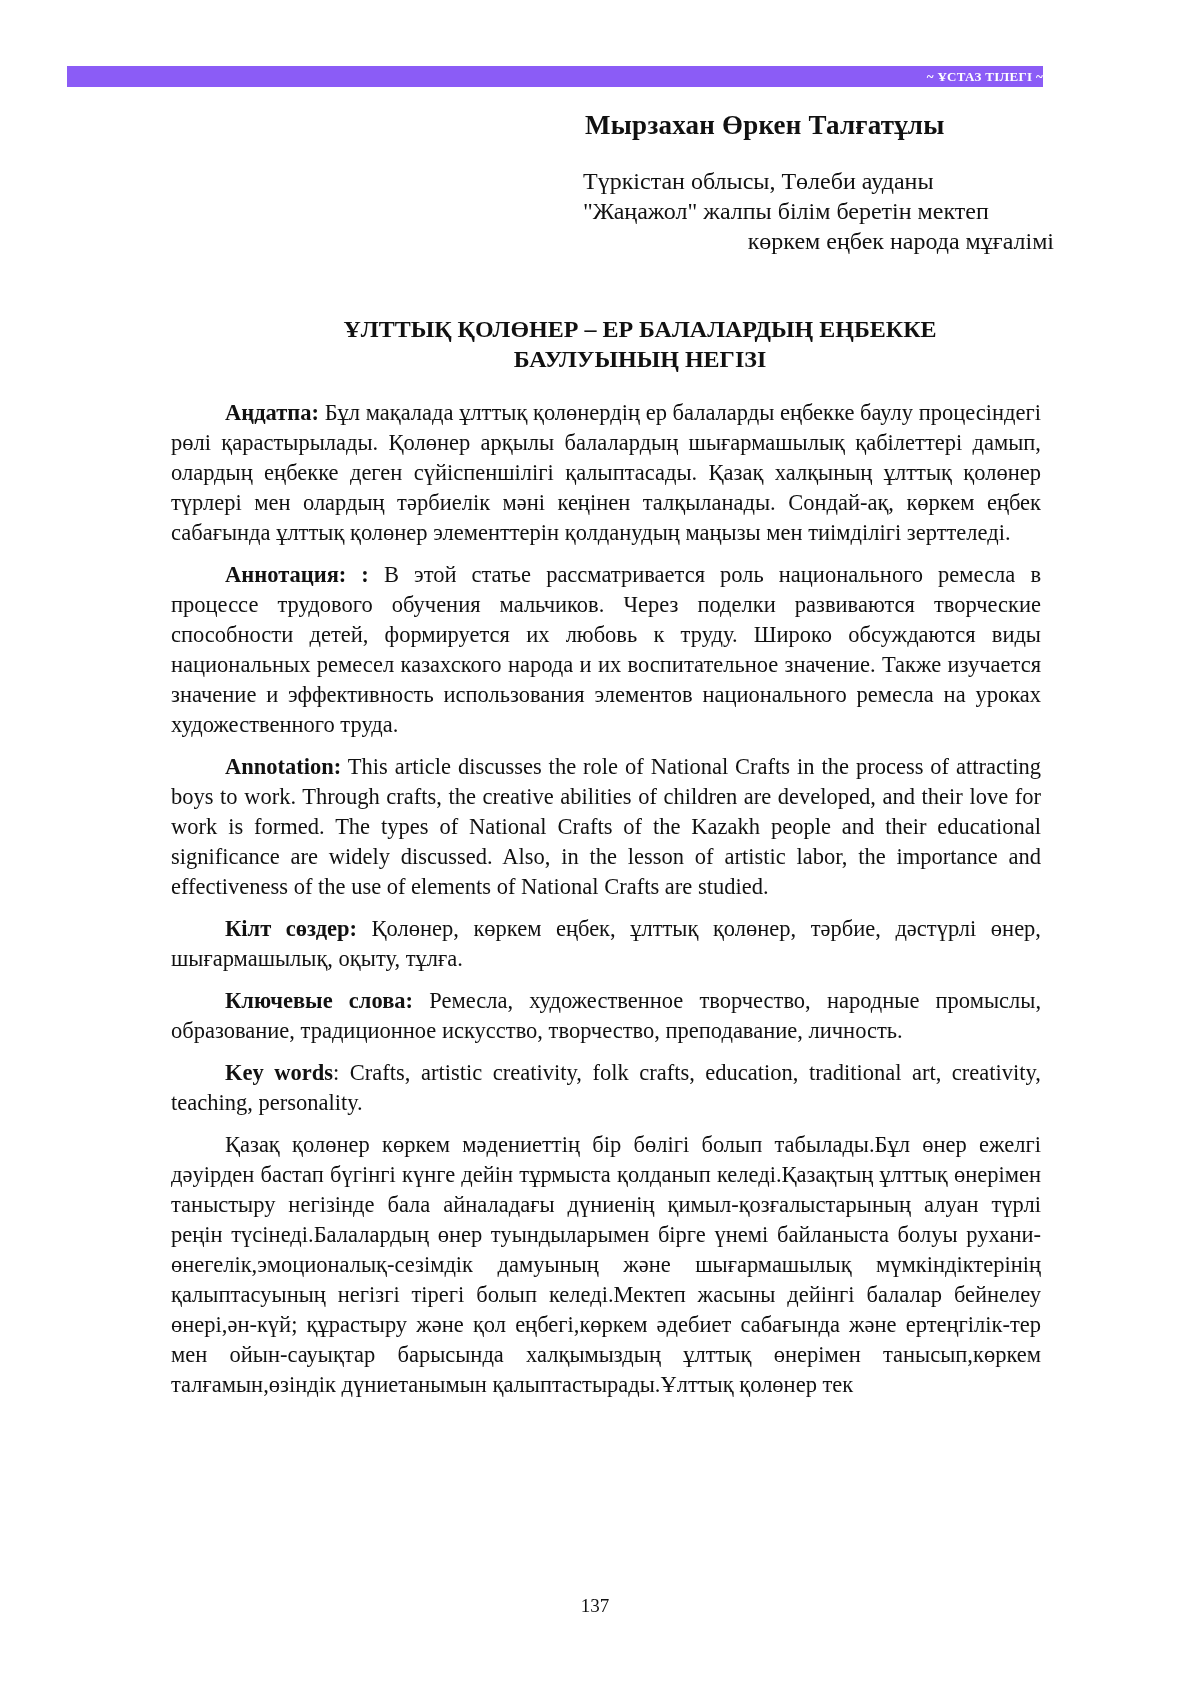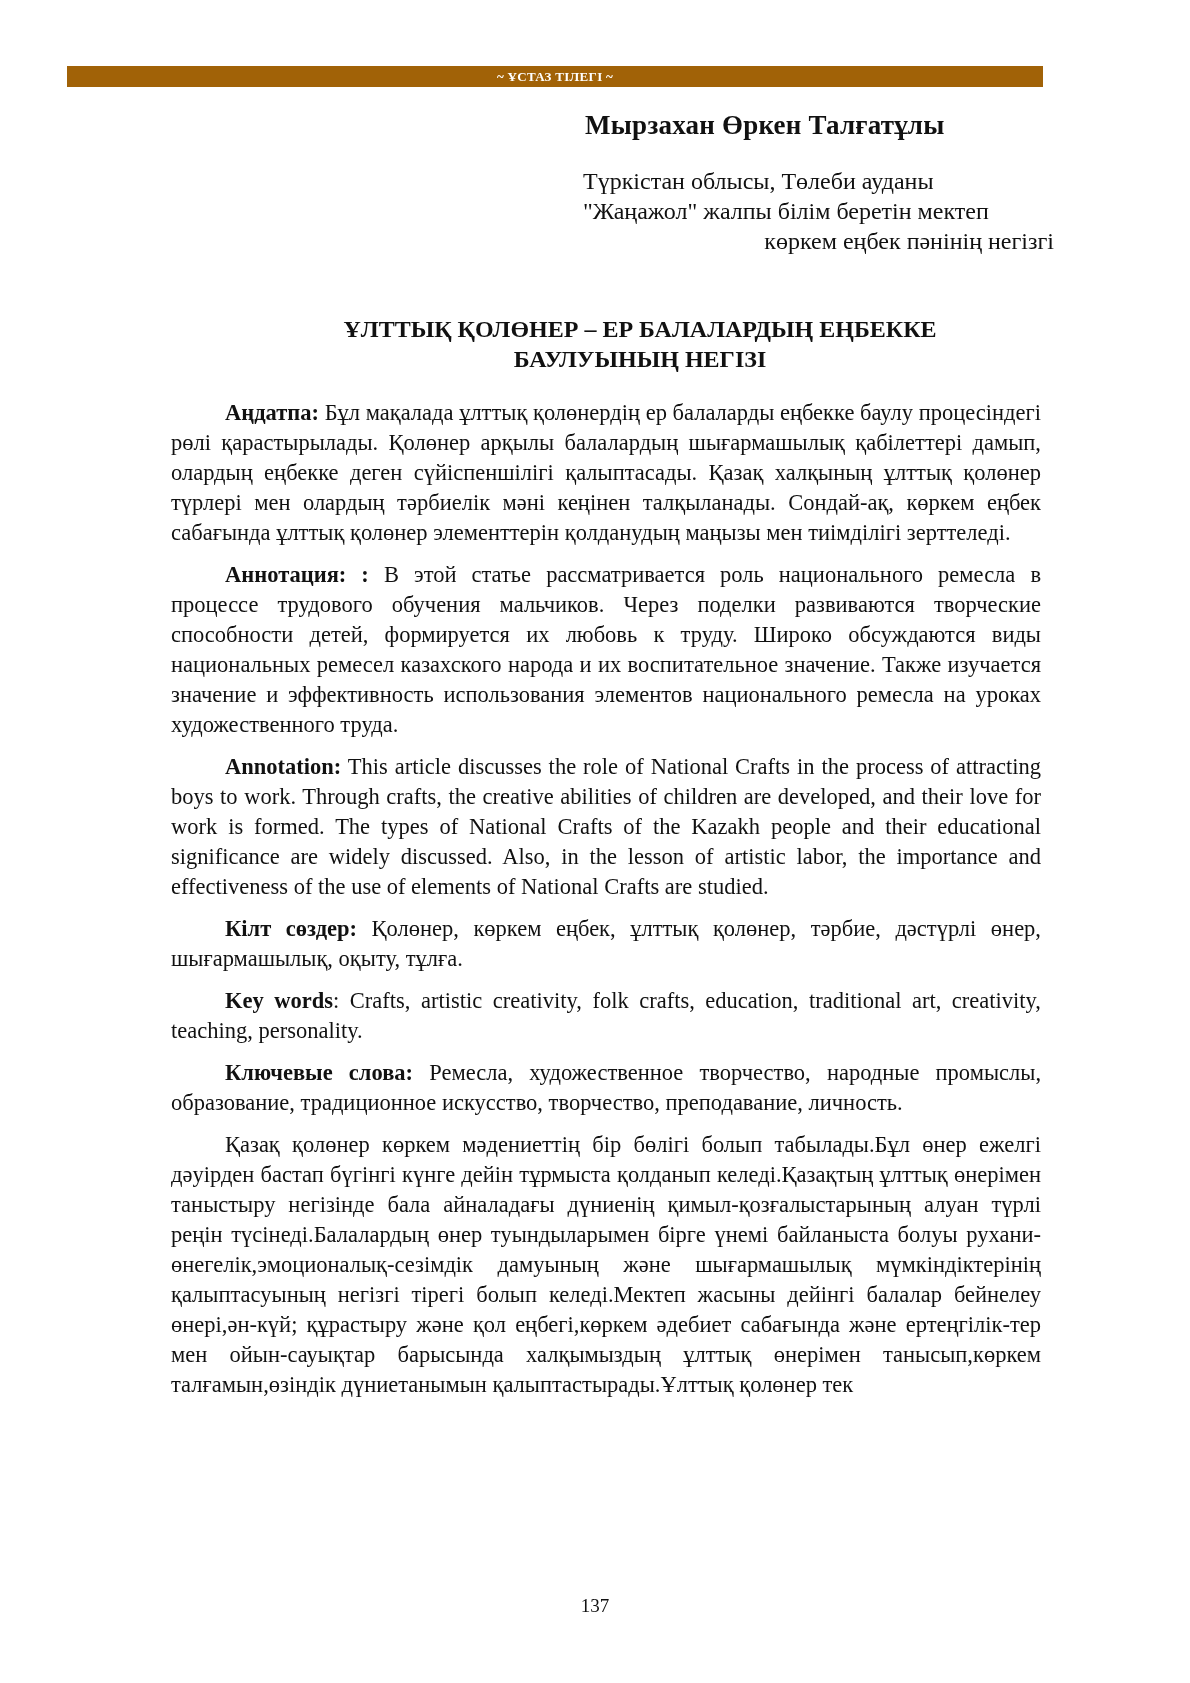--- a/index.html
+++ b/index.html
@@ -1,19 +1,19 @@
 <!DOCTYPE html>
 <html><head>
 <meta charset="utf-8">
 <style>
   html, body { margin: 0; padding: 0; background: #ffffff; }
   body { width: 1190px; height: 1683px; position: relative; overflow: hidden;
          font-family: "Liberation Serif", "DejaVu Serif", serif; color: #111; }
   .banner { position: absolute; left: 67px; top: 66px; width: 976px; height: 21px;
-            background: #a16207; color: #ffffff; text-align: center;
+            background: #8b5cf6; color: #ffffff; text-align: right;
             font-size: 13px; font-weight: bold; line-height: 21px; letter-spacing: 0.3px; }
   .author { position: absolute; left: 585px; top: 110px; font-size: 27px; font-weight: bold;
             letter-spacing: 0.2px; }
   .affil { position: absolute; right: 136px; top: 166px; width: 520px; text-align: right;
            font-size: 24px; line-height: 30px; }
   .affil div { white-space: nowrap; }
   .affil .l1 { text-align: left; padding-left: 49px; }
   .affil .l2 { text-align: left; padding-left: 49px; }
   .title { position: absolute; left: 160px; top: 314px; width: 960px; text-align: center;
            font-size: 24px; font-weight: bold; line-height: 30px; }
@@ -29,31 +29,31 @@
 
 <div class="banner">
   <span>~ ҰСТАЗ ТІЛЕГІ ~</span>
 </div>
 
 <div class="author">Мырзахан Өркен Талғатұлы</div>
 
 <div class="affil">
   <div class="l1">Түркістан облысы, Төлеби ауданы</div>
   <div class="l2">"Жаңажол" жалпы білім беретін мектеп</div>
-  <div class="l3">көркем еңбек пәнінің негізгі</div>
+  <div class="l3">көркем еңбек народа мұғалімі</div>
 </div>
 
 <div class="title">
   <div>ҰЛТТЫҚ ҚОЛӨНЕР – ЕР БАЛАЛАРДЫҢ ЕҢБЕККЕ</div>
   <div>БАУЛУЫНЫҢ НЕГІЗІ</div>
 </div>
 
 <div class="body">
   <p class="para"><span class="lbl">Аңдатпа:</span><span> Бұл мақалада ұлттық қолөнердің ер балаларды еңбекке баулу процесіндегі рөлі қарастырылады. Қолөнер арқылы балалардың шығармашылық қабілеттері дамып, олардың еңбекке деген сүйіспеншілігі қалыптасады. Қазақ халқының ұлттық қолөнер түрлері мен олардың тәрбиелік мәні кеңінен талқыланады. Сондай-ақ, көркем еңбек сабағында ұлттық қолөнер элементтерін қолданудың маңызы мен тиімділігі зерттеледі.</span></p>
   <p class="para"><span class="lbl">Аннотация: :</span><span> В этой статье рассматривается роль национального ремесла в процессе трудового обучения мальчиков. Через поделки развиваются творческие способности детей, формируется их любовь к труду. Широко обсуждаются виды национальных ремесел казахского народа и их воспитательное значение. Также изучается значение и эффективность использования элементов национального ремесла на уроках художественного труда.</span></p>
   <p class="para"><span class="lbl">Annotation:</span><span> This article discusses the role of National Crafts in the process of attracting boys to work. Through crafts, the creative abilities of children are developed, and their love for work is formed. The types of National Crafts of the Kazakh people and their educational significance are widely discussed. Also, in the lesson of artistic labor, the importance and effectiveness of the use of elements of National Crafts are studied.</span></p>
   <p class="para"><span class="lbl">Кілт сөздер:</span><span> Қолөнер, көркем еңбек, ұлттық қолөнер, тәрбие, дәстүрлі өнер, шығармашылық, оқыту, тұлға.</span></p>
+  <p class="para"><span class="lbl">Ключевые слова:</span><span> Ремесла, художественное творчество, народные промыслы, образование, традиционное искусство, творчество, преподавание, личность.</span></p>
   <p class="para"><span class="lbl">Key words</span><span>: Crafts, artistic creativity, folk crafts, education, traditional art, creativity, teaching, personality.</span></p>
-  <p class="para"><span class="lbl">Ключевые слова:</span><span> Ремесла, художественное творчество, народные промыслы, образование, традиционное искусство, творчество, преподавание, личность.</span></p>
   <p class="para">Қазақ қолөнер көркем мәдениеттің бір бөлігі болып табылады.Бұл өнер ежелгі дәуірден бастап бүгінгі күнге дейін тұрмыста қолданып келеді.Қазақтың ұлттық өнерімен таныстыру негізінде бала айналадағы дүниенің қимыл-қозғалыстарының алуан түрлі реңін түсінеді.Балалардың өнер туындыларымен бірге үнемі байланыста болуы рухани-өнегелік,эмоционалық-сезімдік дамуының және шығармашылық мүмкіндіктерінің қалыптасуының негізгі тірегі болып келеді.Мектеп жасыны дейінгі балалар бейнелеу өнері,ән-күй; құрастыру және қол еңбегі,көркем әдебиет сабағында және ертеңгілік-тер мен ойын-сауықтар барысында халқымыздың ұлттық өнерімен танысып,көркем талғамын,өзіндік дүниетанымын қалыптастырады.Ұлттық қолөнер тек</p>
 </div>
 
 <div class="pagenum">137</div>
 
 </body></html>

